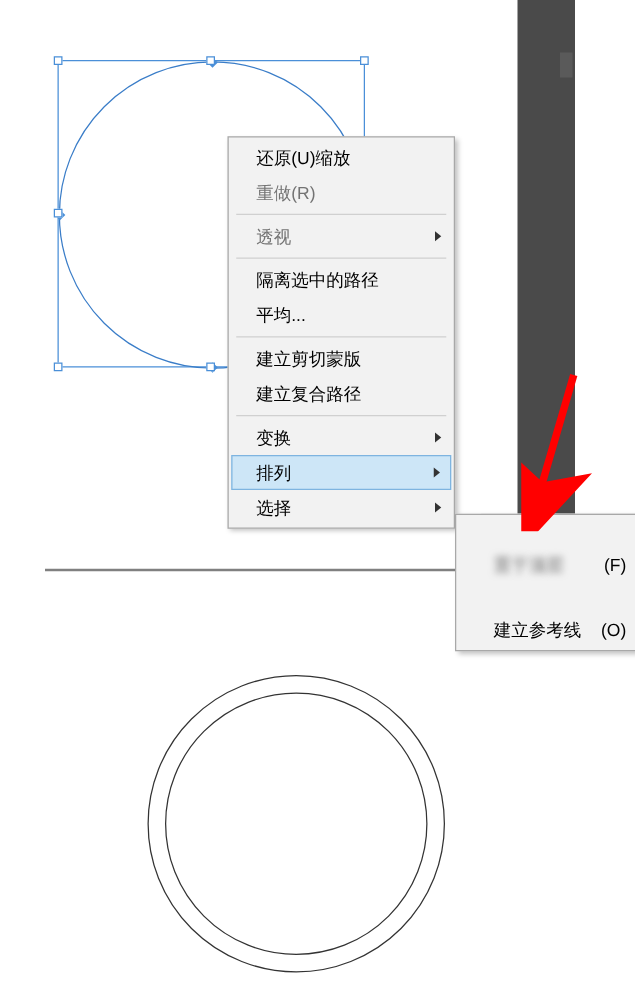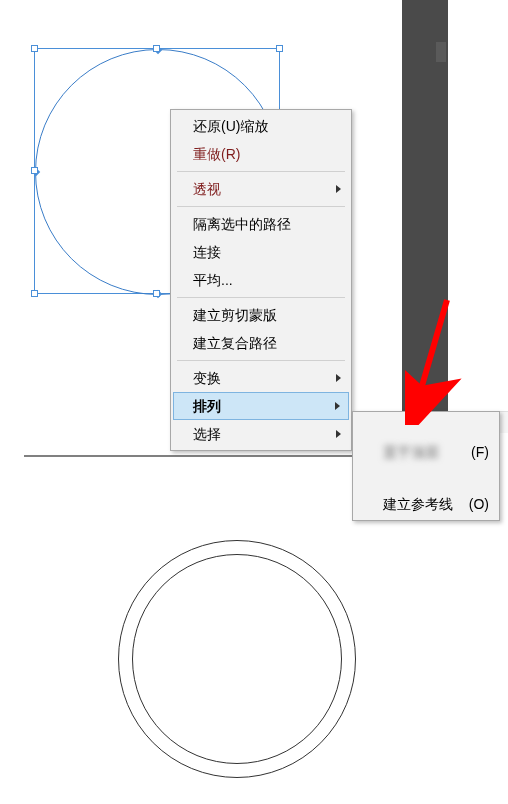--- a/index.html
+++ b/index.html
@@ -9,21 +9,21 @@
       background: #ffffff;
       font-family: "Microsoft YaHei", "SimSun", sans-serif;
       font-size: 14px;
       position: relative;
       overflow: hidden;
     }
     
     
     .canvas-top {
       position: absolute;
-      left: 0;
+      left: 12px;
       top: 0;
       width: 448px;
       height: 460px;
     }
     .canvas-bottom-bar {
       position: absolute;
       left: 24px;
       top: 455px;
       width: 350px;
       height: 2px;
@@ -112,22 +112,22 @@
       padding: 2px;
     }
     .menu-item {
       padding: 4px 12px 4px 20px;
       color: #000;
       cursor: default;
       position: relative;
       line-height: 20px;
       white-space: nowrap;
     }
-    .menu-item.disabled { color: #7f1d1d; }
-    .menu-item.highlight { background: #cde6f7; border: 1px solid #7eb4e0; padding: 3px 11px 3px 19px; font-weight: bold; }
+    .menu-item.disabled { color: #737373; }
+    .menu-item.highlight { background: #cde6f7; border: 1px solid #7eb4e0; padding: 3px 11px 3px 19px; }
     .menu-item .arrow {
       position: absolute;
       right: 8px;
       top: 50%;
       transform: translateY(-50%);
       width: 0; height: 0;
       border-left: 5px solid #333;
       border-top: 4px solid transparent;
       border-bottom: 4px solid transparent;
     }
@@ -225,21 +225,20 @@
   <div class="ctx-menu">
     <div class="menu-item">还原(U)缩放</div>
     <div class="menu-item disabled">重做(R)</div>
     <div class="menu-sep"></div>
     <div class="menu-item disabled">
       <span>透视</span>
       <span class="arrow"></span>
     </div>
     <div class="menu-sep"></div>
     <div class="menu-item">隔离选中的路径</div>
-    <div class="menu-item">连接</div>
     <div class="menu-item">平均...</div>
     <div class="menu-sep"></div>
     <div class="menu-item">建立剪切蒙版</div>
     <div class="menu-item">建立复合路径</div>
     <div class="menu-sep"></div>
     <div class="menu-item">
       <span>变换</span>
       <span class="arrow"></span>
     </div>
     <div class="menu-item highlight">

